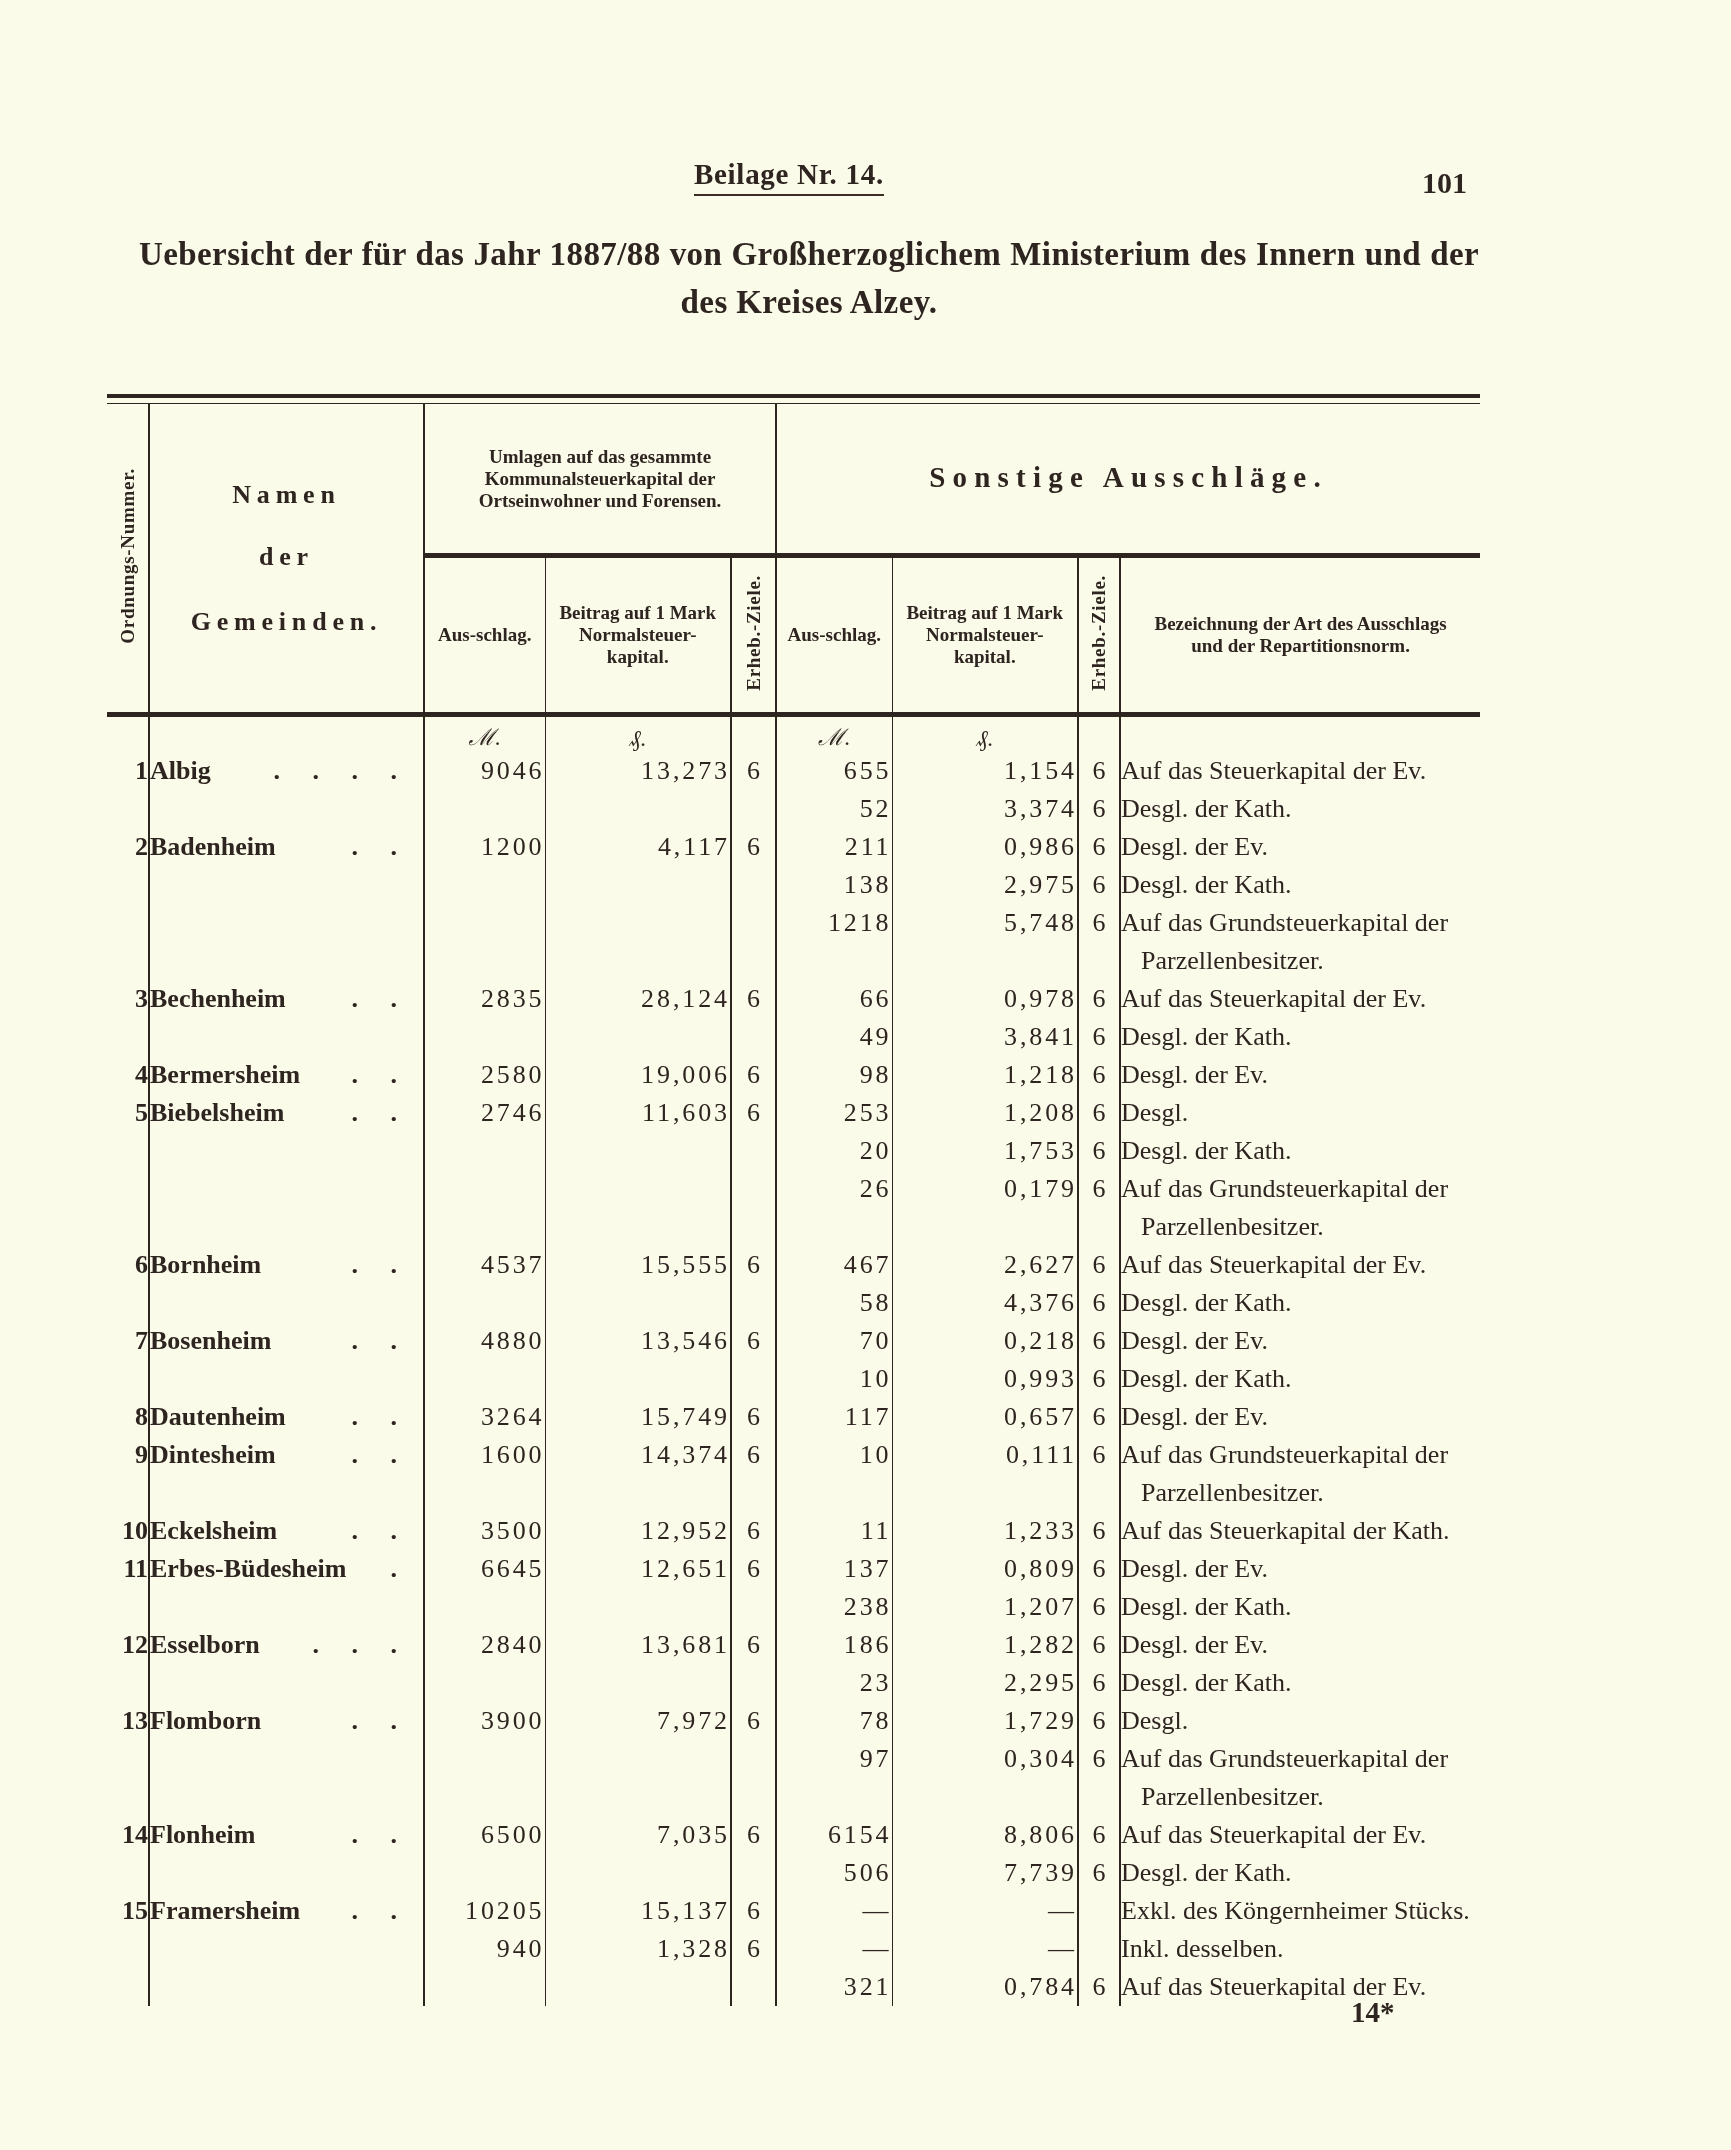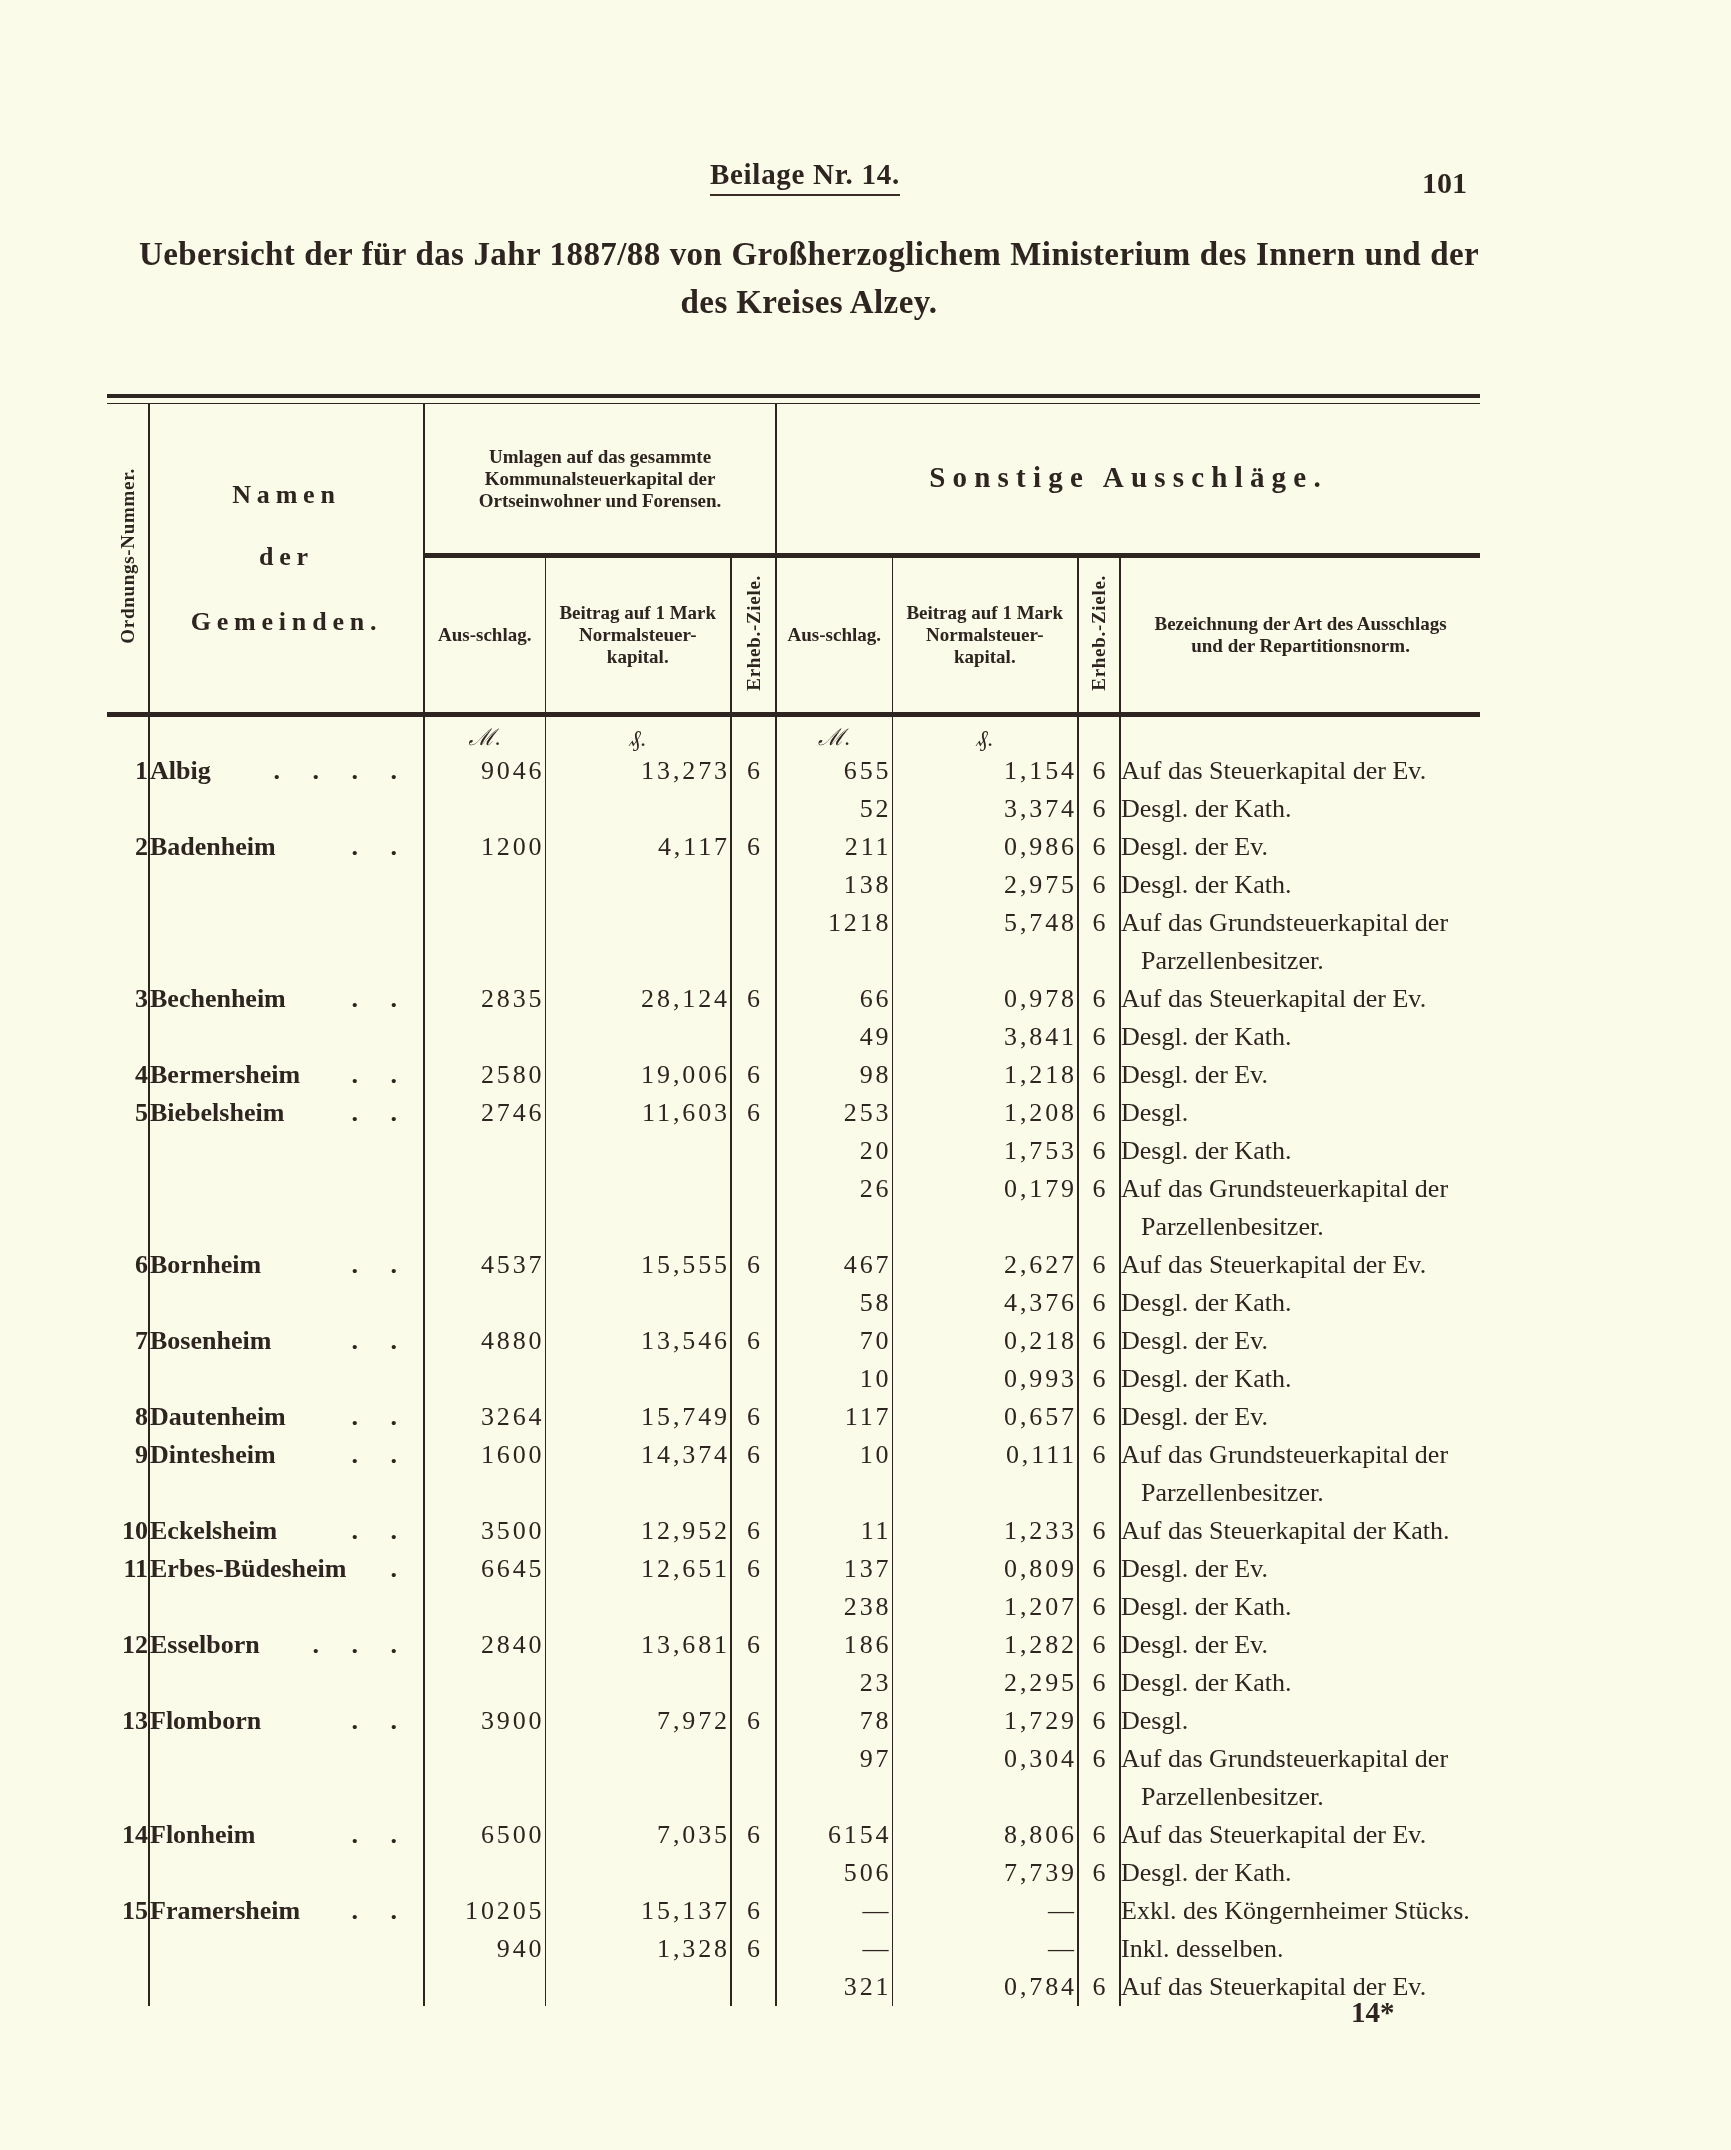--- a/index.html
+++ b/index.html
@@ -11,21 +11,21 @@
     position: relative;
     overflow: hidden;
   }
   .page-header {
     position: absolute; top: 158px; left: 0; width: 1732px; height: 43px;
   }
   .running-head {
     position: absolute; left: 694px; top: 0;
     font-size: 29px; font-family: "Liberation Serif", serif;
     font-weight: bold; letter-spacing: 0.7px;
-    border-bottom: 2.2px solid #3a2d28; padding-bottom: 2.9px; margin-left: 16px;
+    border-bottom: 2.2px solid #3a2d28; padding-bottom: 2.9px;
   }
   .page-number {
     position: absolute; left: 1422px; top: 8px;
     font-size: 30px; font-family: "Liberation Serif", serif; font-weight: bold;
   }
   .title {
     position: absolute; top: 230px; left: 107px; width: 1372px;
     font-family: "Liberation Serif", serif; font-weight: bold;
     font-size: 33px; line-height: 48px; text-align: justify;
     text-align-last: center;

